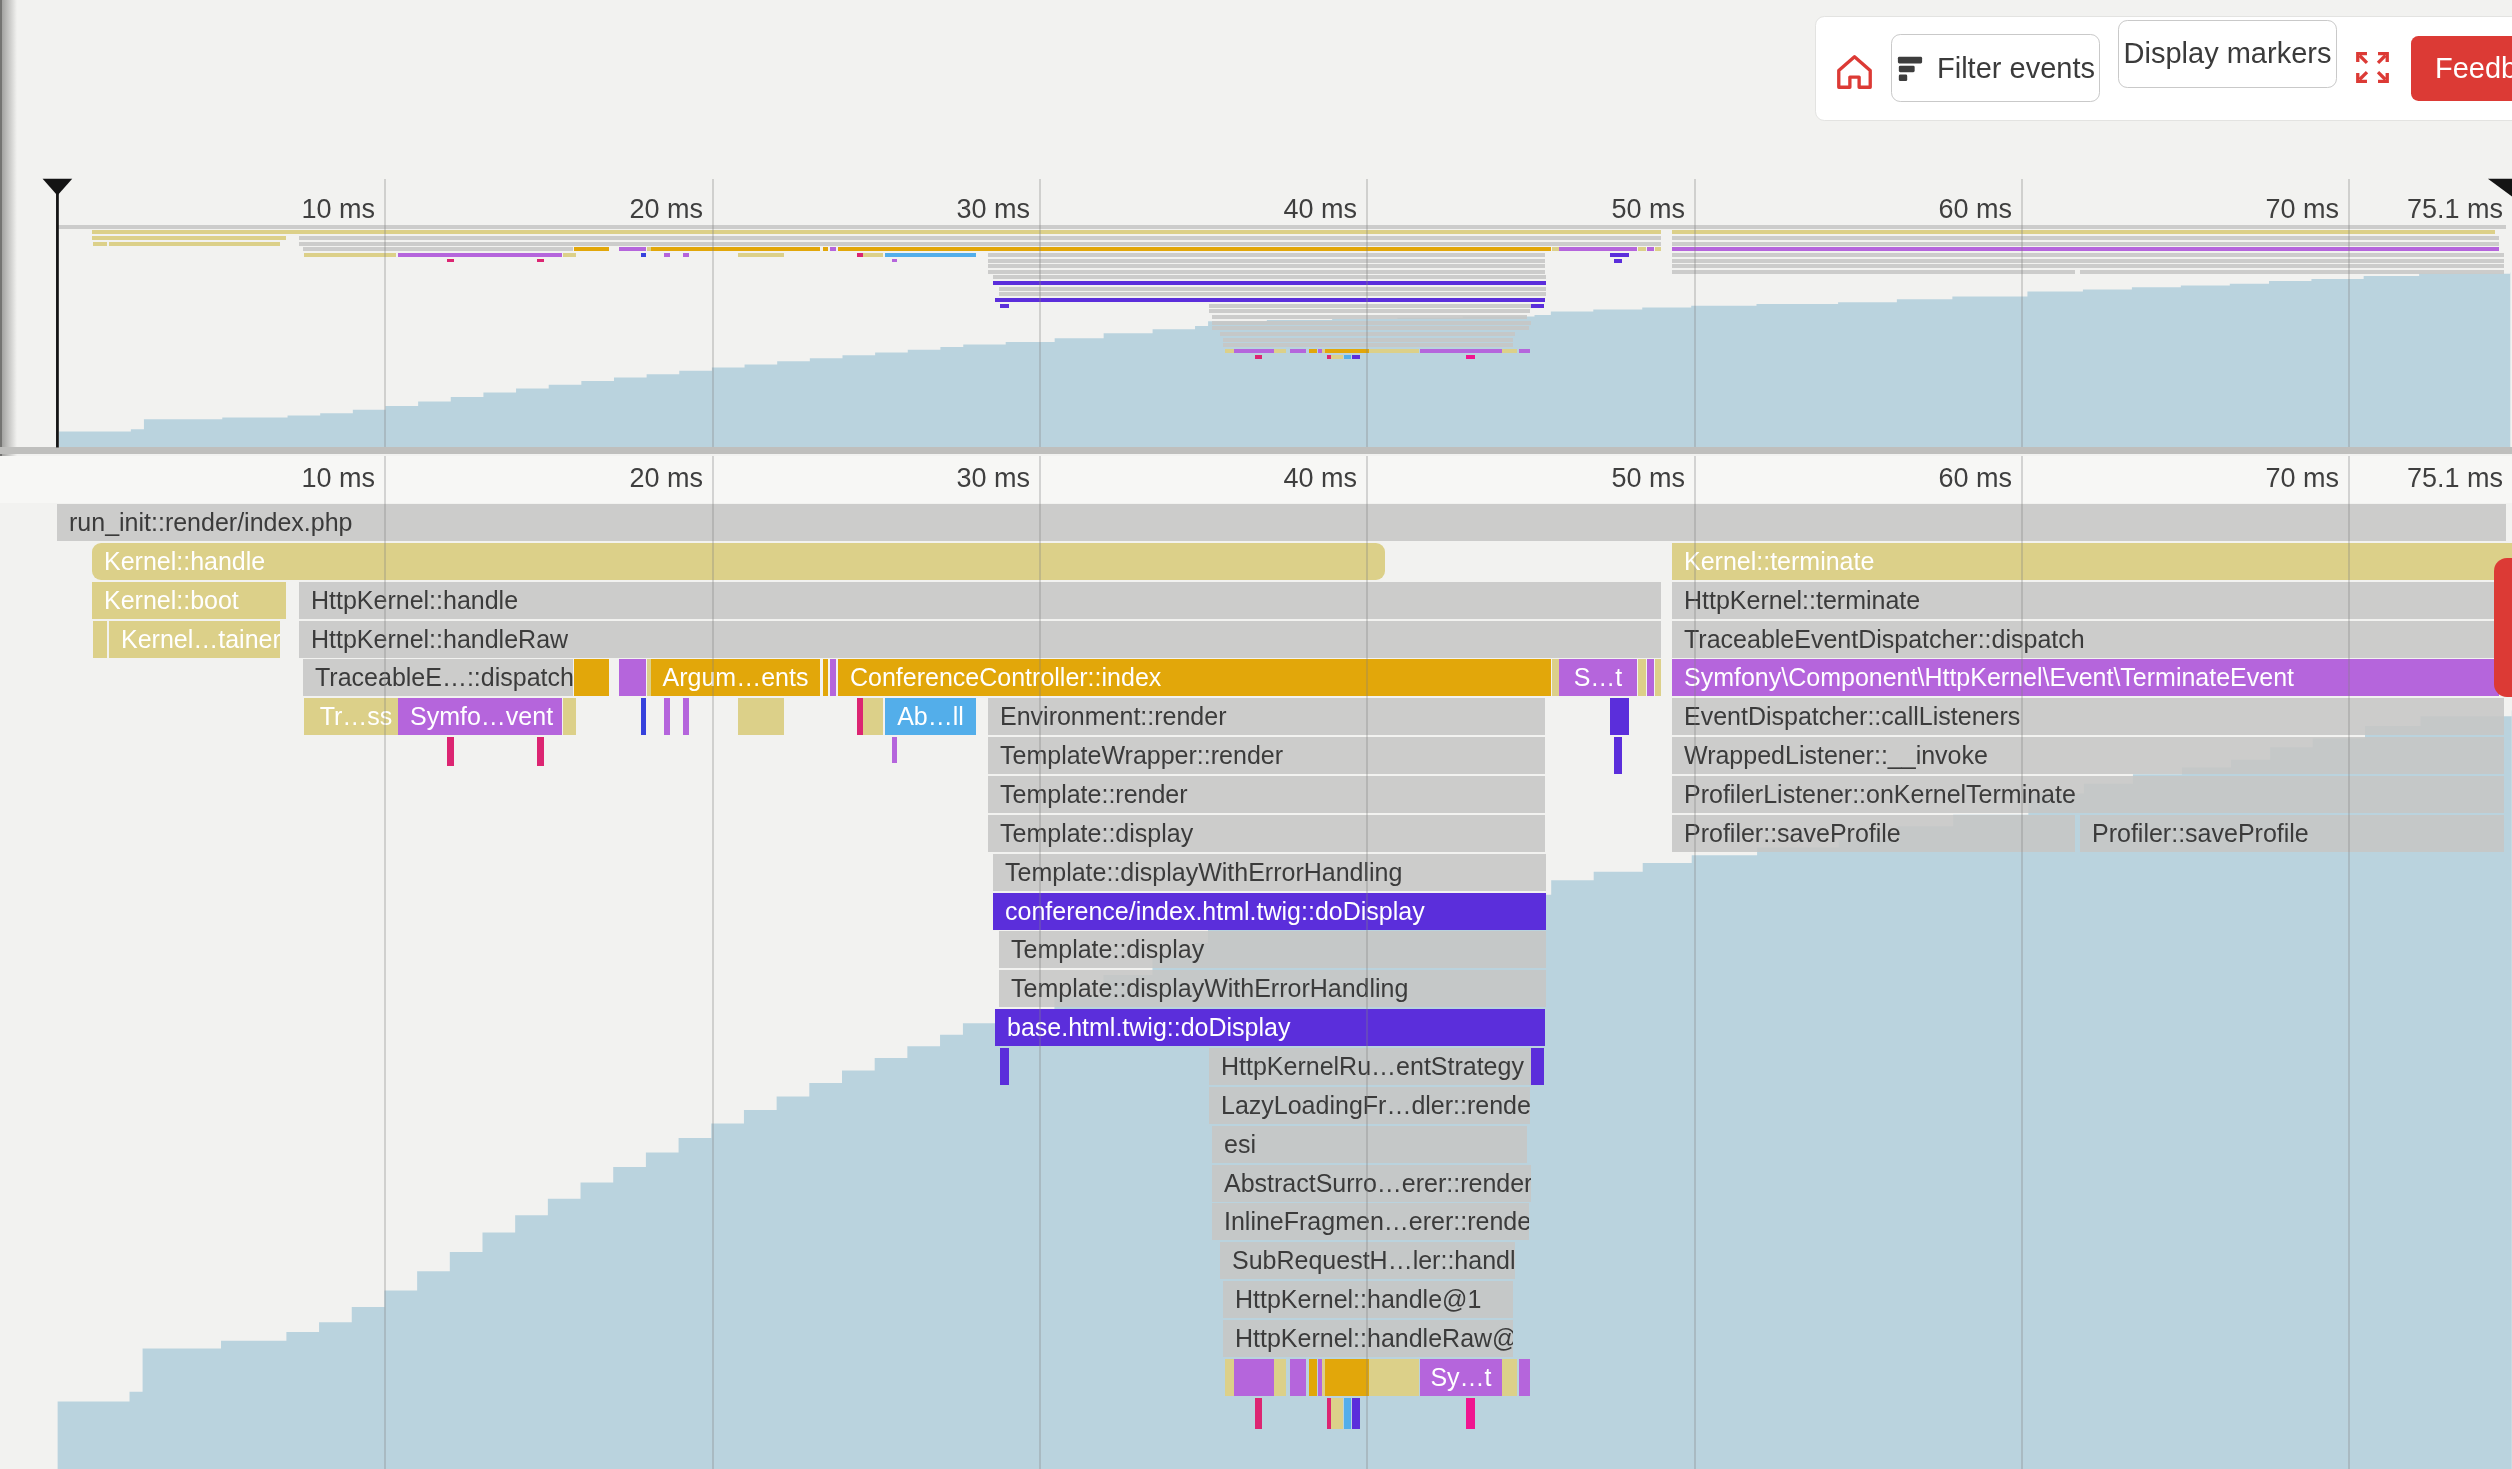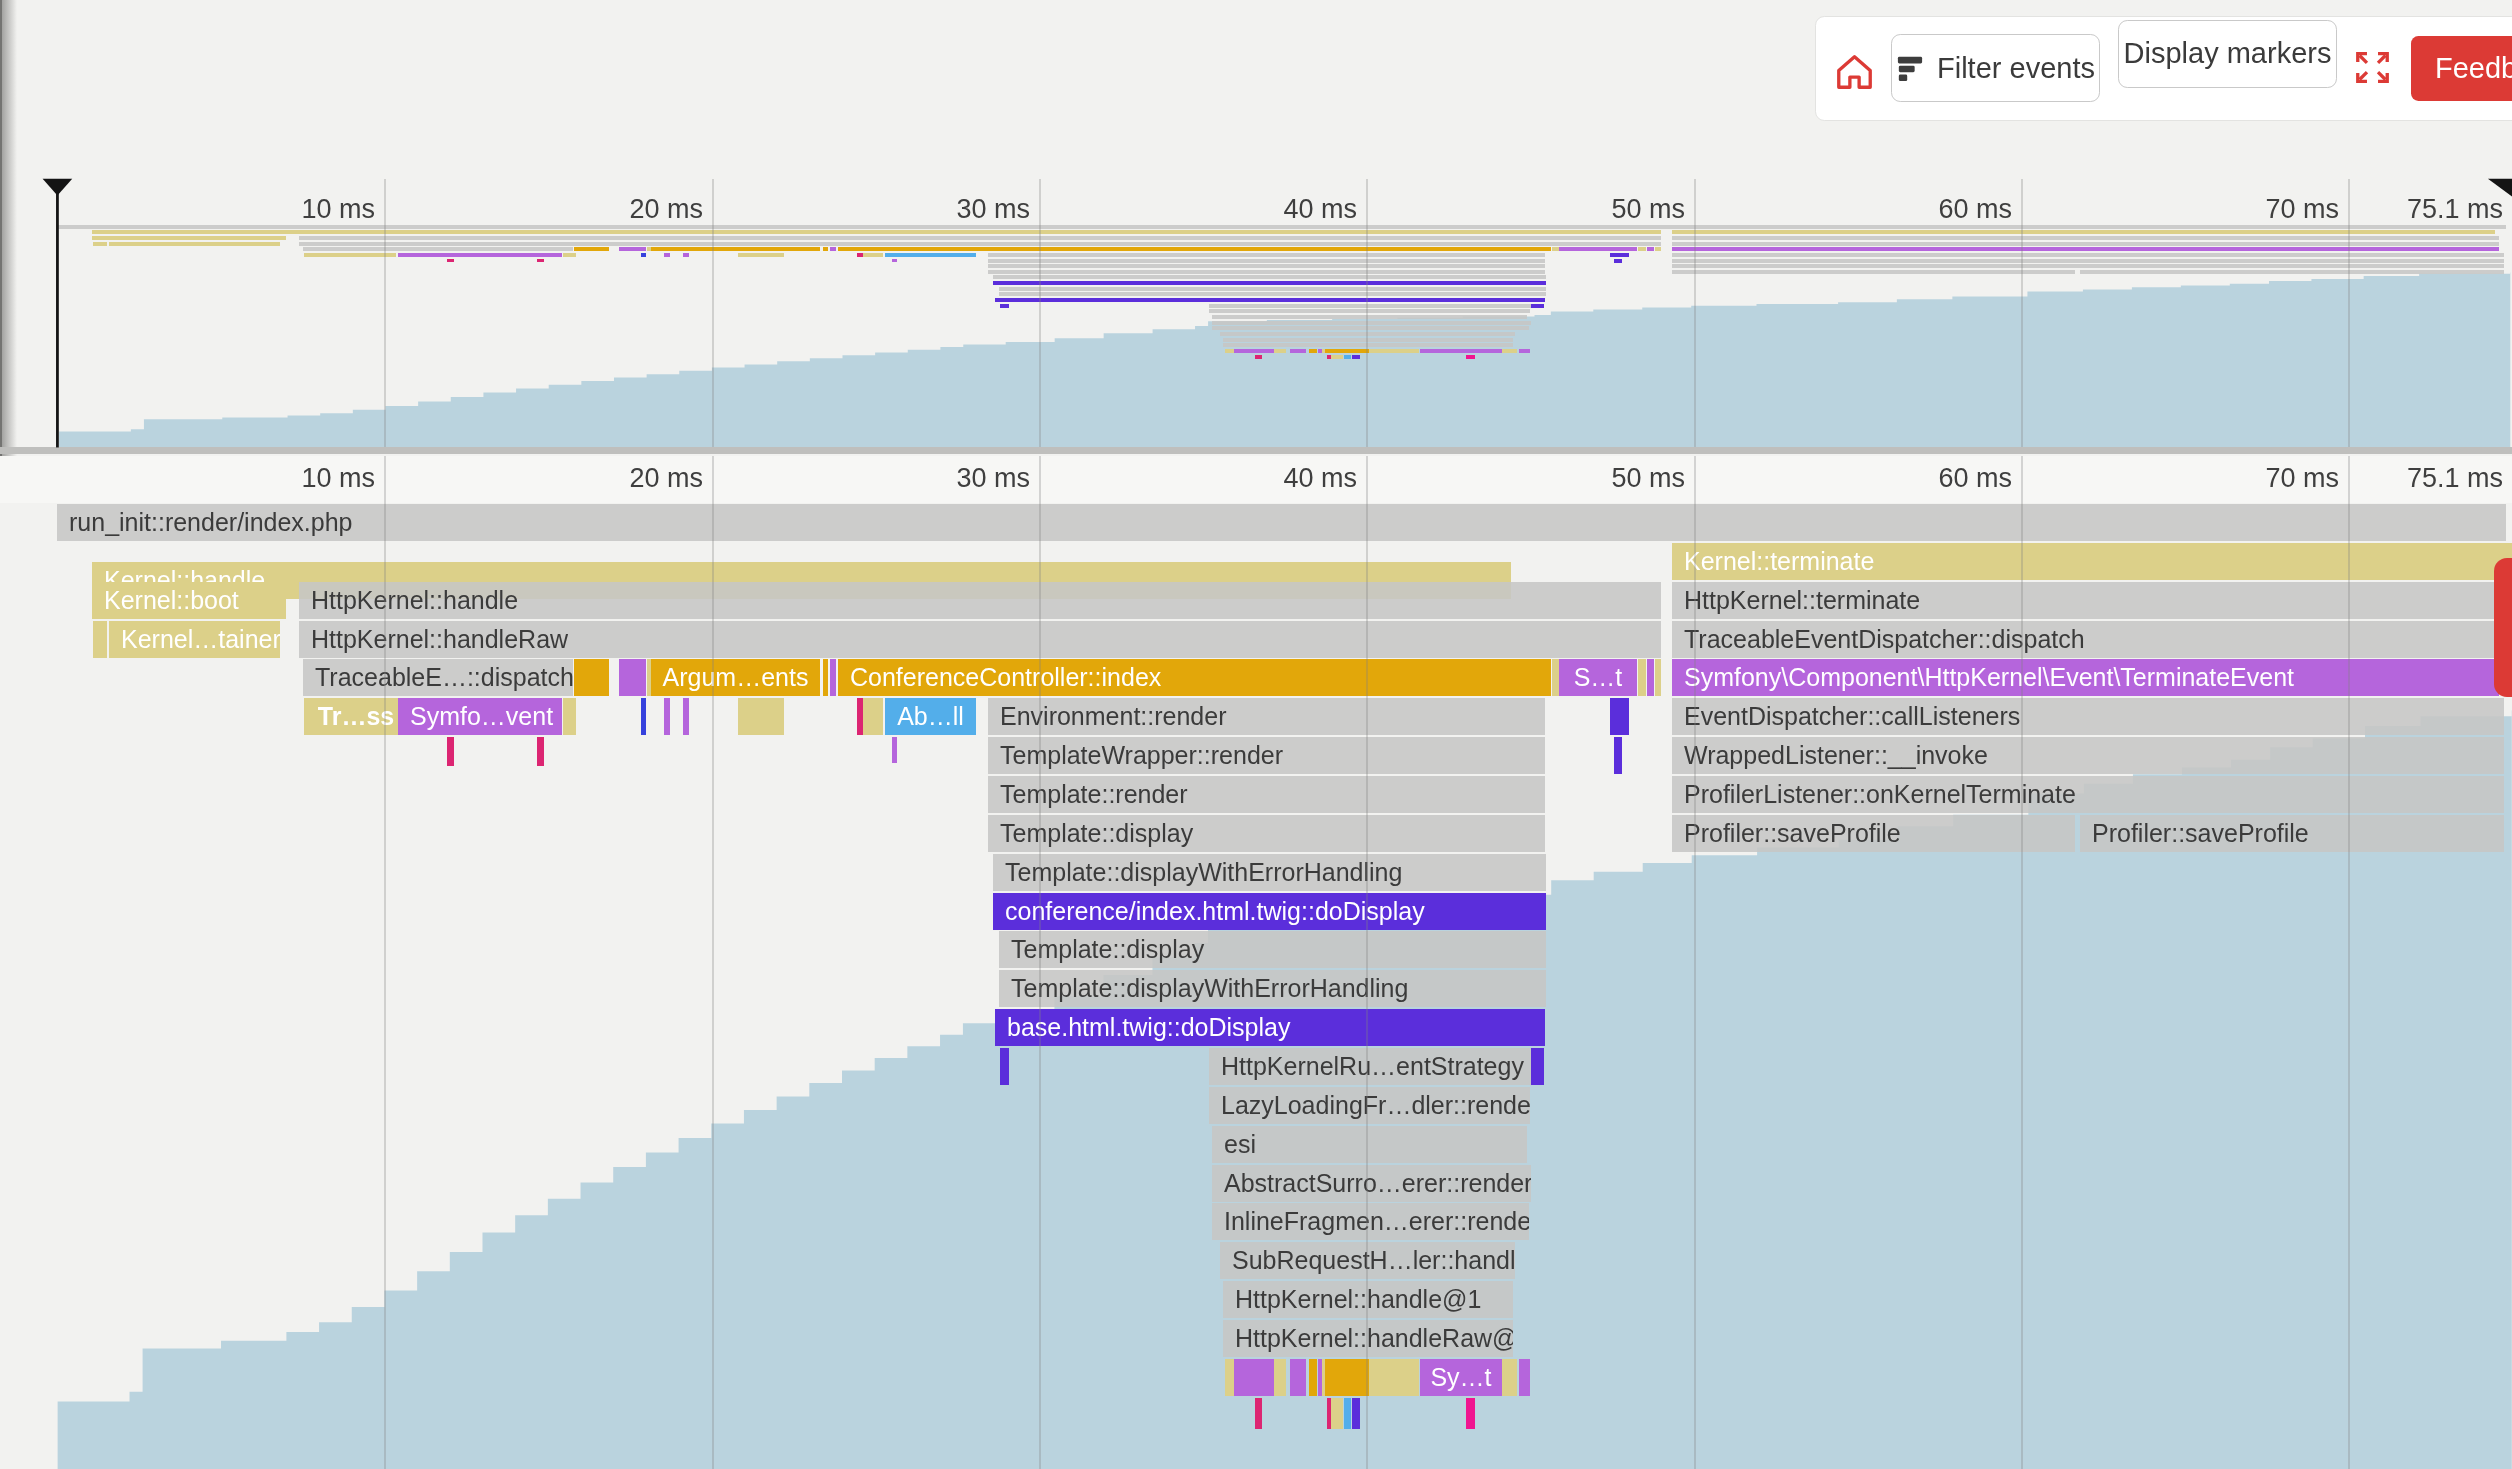--- a/index.html
+++ b/index.html
@@ -138,21 +138,21 @@
       <div class="bar c-p" style="left: 1519px; width: 11px; top: 349px; height: 4.3px;"></div>
       <div class="bar c-m" style="left: 1255px; width: 6.5px; top: 355px; height: 3.6px;"></div>
       <div class="bar c-m" style="left: 1327px; width: 3.7px; top: 355px; height: 3.6px;"></div>
       <div class="bar c-k" style="left: 1331px; width: 12px; top: 355px; height: 3.6px;"></div>
       <div class="bar c-c2" style="left: 1344px; width: 6.5px; top: 355px; height: 3.6px;"></div>
       <div class="bar c-i" style="left: 1352px; width: 8.3px; top: 355px; height: 3.6px;"></div>
       <div class="bar c-m2" style="left: 1466px; width: 9.3px; top: 355px; height: 3.6px;"></div>
     </div>
   <div id="main-rows">
       <div class="bar c-g lbl" style="left: 57px; width: 2449px; top: 504px; height: 37px;">run_init::render/index.php</div>
-      <div class="bar c-k lbl" style="left: 92px; width: 1419px; top: 562px; height: 37px;">Kernel::handle</div>
+      <div class="bar c-k lbl" style="left: 92px; width: 1293px; top: 543px; height: 37px; border-radius: 9px;">Kernel::handle</div>
       <div class="bar c-k lbl" style="left: 1672px; width: 907px; top: 543px; height: 37px;">Kernel::terminate</div>
       <div class="bar c-k lbl" style="left: 92px; width: 194px; top: 582px; height: 37px;">Kernel::boot</div>
       <div class="bar c-g lbl" style="left: 299px; width: 1362px; top: 582px; height: 37px;">HttpKernel::handle</div>
       <div class="bar c-g lbl" style="left: 1672px; width: 827px; top: 582px; height: 37px;">HttpKernel::terminate</div>
       <div class="bar c-k" style="left: 93px; width: 14px; top: 621px; height: 37px;"></div>
       <div class="bar c-k lbl" style="left: 109px; width: 171px; top: 621px; height: 37px;">Kernel…tainer</div>
       <div class="bar c-g lbl" style="left: 299px; width: 1362px; top: 621px; height: 37px;">HttpKernel::handleRaw</div>
       <div class="bar c-g lbl" style="left: 1672px; width: 827px; top: 621px; height: 37px;">TraceableEventDispatcher::dispatch</div>
       <div class="bar c-g lbl" style="left: 303px; width: 270px; top: 659px; height: 37px;">TraceableE…::dispatch</div>
       <div class="bar c-o" style="left: 574px; width: 35px; top: 659px; height: 37px;"></div>
@@ -161,21 +161,21 @@
       <div class="bar c-o lbl ctr" style="left: 651px; width: 169px; top: 659px; height: 37px;">Argum…ents</div>
       <div class="bar c-o" style="left: 823px; width: 4.6px; top: 659px; height: 37px;"></div>
       <div class="bar c-p" style="left: 830px; width: 5.6px; top: 659px; height: 37px;"></div>
       <div class="bar c-o lbl" style="left: 838px; width: 713px; top: 659px; height: 37px;">ConferenceController::index</div>
       <div class="bar c-k" style="left: 1552px; width: 6.5px; top: 659px; height: 37px;"></div>
       <div class="bar c-p lbl ctr" style="left: 1559px; width: 78px; top: 659px; height: 37px;">S…t</div>
       <div class="bar c-k" style="left: 1638px; width: 8.3px; top: 659px; height: 37px;"></div>
       <div class="bar c-p" style="left: 1647px; width: 6.5px; top: 659px; height: 37px;"></div>
       <div class="bar c-k" style="left: 1655px; width: 5.6px; top: 659px; height: 37px;"></div>
       <div class="bar c-p lbl" style="left: 1672px; width: 827px; top: 659px; height: 37px;">Symfony\Component\HttpKernel\Event\TerminateEvent</div>
-      <div class="bar c-k lbl ctr" style="left: 304px; width: 104px; top: 698px; height: 37px; font-weight: bold;">Tr…ss</div>
+      <div class="bar c-k lbl ctr" style="left: 304px; width: 104px; top: 698px; height: 37px;">Tr…ss</div>
       <div class="bar c-p lbl" style="left: 398px; width: 164px; top: 698px; height: 37px;">Symfo…vent</div>
       <div class="bar c-k" style="left: 563px; width: 13px; top: 698px; height: 37px;"></div>
       <div class="bar c-b" style="left: 641px; width: 4.6px; top: 698px; height: 37px;"></div>
       <div class="bar c-p" style="left: 664px; width: 5.6px; top: 698px; height: 37px;"></div>
       <div class="bar c-p" style="left: 683px; width: 5.6px; top: 698px; height: 37px;"></div>
       <div class="bar c-k" style="left: 738px; width: 46px; top: 698px; height: 37px;"></div>
       <div class="bar c-m" style="left: 857px; width: 5.6px; top: 698px; height: 37px;"></div>
       <div class="bar c-k" style="left: 863px; width: 19.5px; top: 698px; height: 37px;"></div>
       <div class="bar c-c2 lbl ctr" style="left: 885px; width: 91px; top: 698px; height: 37px;">Ab…ll</div>
       <div class="bar c-g lbl" style="left: 988px; width: 557px; top: 698px; height: 37px;">Environment::render</div>

